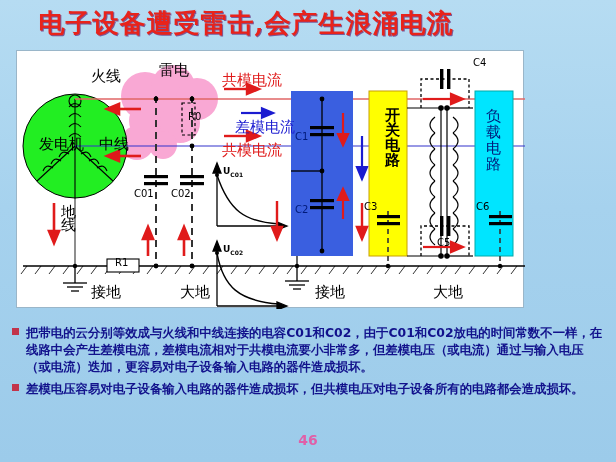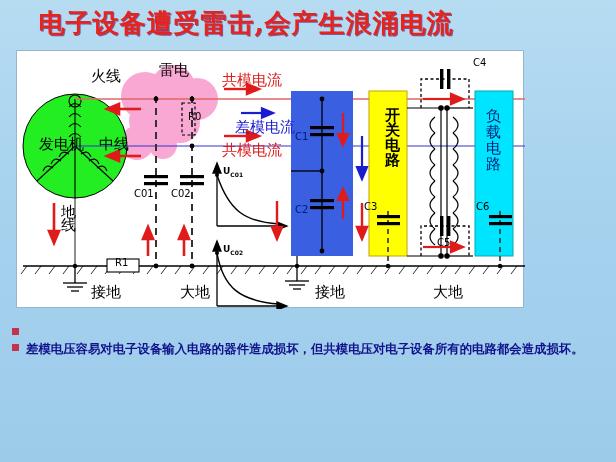--- a/index.html
+++ b/index.html
@@ -302,20 +302,22 @@
     <span class="lblcn" style="left:416px;top:232px;">大地</span>
 
     <span class="lbl" style="left:206px;top:115px;font-weight:bold;font-size:9px;"><span>U</span><sub style="font-size:6px;">C01</sub></span>
     <span class="lbl" style="left:206px;top:193px;font-weight:bold;font-size:9px;"><span>U</span><sub style="font-size:6px;">C02</sub></span>
   </div>
 
 
   <div id="bullets">
     <div class="brow">
       <div class="bsq"></div>
+      <div class="btxt">把带电的云分别等效成与火线和中线连接的电容C01和C02，由于C01和C02放电的时间常数不一样，在线路中会产生差模电流，差模电流相对于共模电流要小非常多，但差模电压（或电流）通过与输入电压（或电流）迭加，更容易对电子设备输入电路的器件造成损坏。</div>
     </div>
     <div class="brow">
       <div class="bsq"></div>
       <div class="btxt">差模电压容易对电子设备输入电路的器件造成损坏，但共模电压对电子设备所有的电路都会造成损坏。</div>
     </div>
   </div>
 
+  <div id="pageno">46</div>
 </div>
 
 </body></html>

